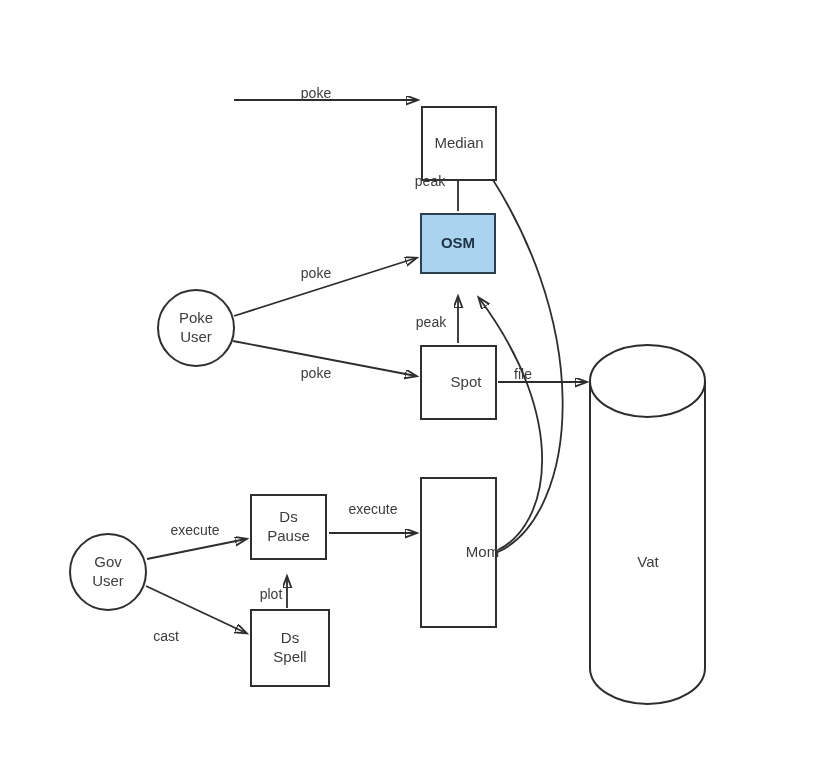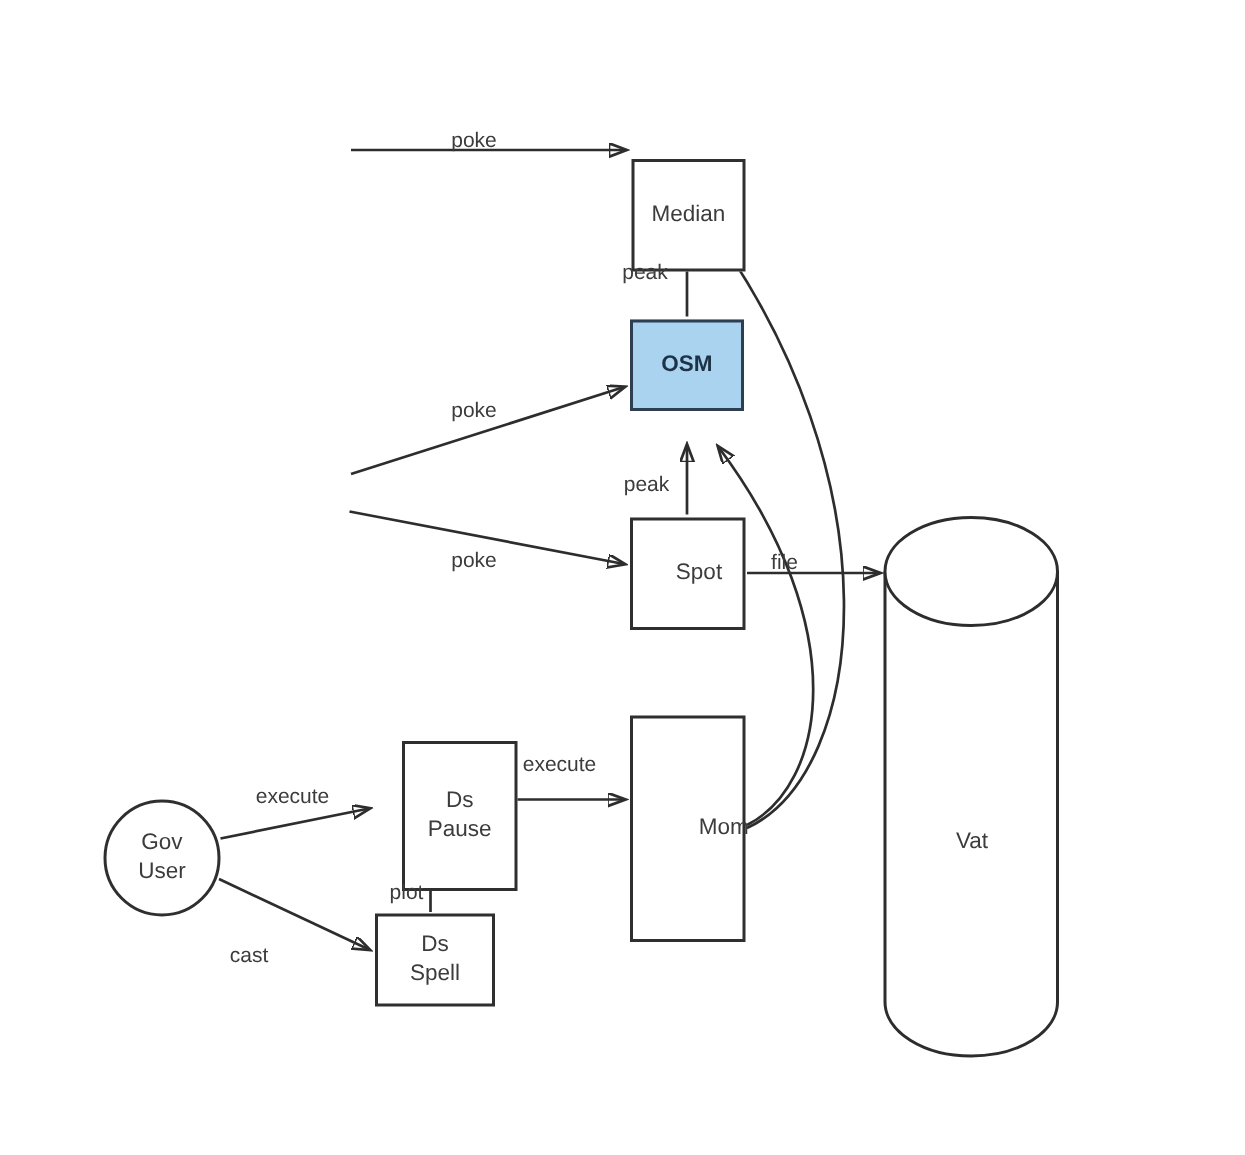--- a/index.html
+++ b/index.html
@@ -34,23 +34,23 @@
   .n-median{left:421px;top:62px;width:76px;height:75px;margin-top:44px;}
   .n-osm{left:420px;top:213px;width:76px;height:61px;
          background:var(--osm_fill);border-color:var(--osm_border);
          color:var(--osm_text);font-weight:bold;}
   .n-poke-user{left:157px;top:289px;width:78px;height:78px;}
   .n-poke-user .inner{width:46px;}
   .n-spot{left:420px;top:345px;width:77px;height:75px;padding-left:15px;}
   .n-mom{left:420px;top:477px;width:77px;height:151px;padding-left:48px;}
   .n-gov-user{left:69px;top:533px;width:78px;height:78px;}
   .n-gov-user .inner{width:42px;}
-  .n-ds-pause{left:250px;top:494px;width:77px;height:100px;margin-left:18px;}
+  .n-ds-pause{left:250px;top:494px;width:77px;height:66px;}
   .n-ds-pause .inner{width:50px;}
-  .n-ds-spell{left:250px;top:609px;width:80px;height:62px;}
+  .n-ds-spell{left:250px;top:609px;width:80px;height:78px;}
   .n-ds-spell .inner{width:46px;}
   .vat-label{
     position:absolute;left:648px;top:561px;transform:translate(-50%,-50%);
     font-size:15px;color:var(--text);
   }
   .edge-label{
     position:absolute;transform:translate(-50%,-50%);
     font-size:14px;color:var(--text);white-space:nowrap;
   }
   .el-poke1{left:316px;top:93px;}
@@ -96,20 +96,23 @@
 
 
   <div class="node n-median">
     <span class="inner">Median</span>
   </div>
 
   <div class="node n-osm">
     <span class="inner">OSM</span>
   </div>
 
+  <div class="node circle n-poke-user">
+    <span class="inner">Poke User</span>
+  </div>
 
   <div class="node n-spot">
     <span class="inner">Spot</span>
   </div>
 
   <div class="node n-mom">
     <span class="inner">Mom</span>
   </div>
 
   <div class="node circle n-gov-user">

